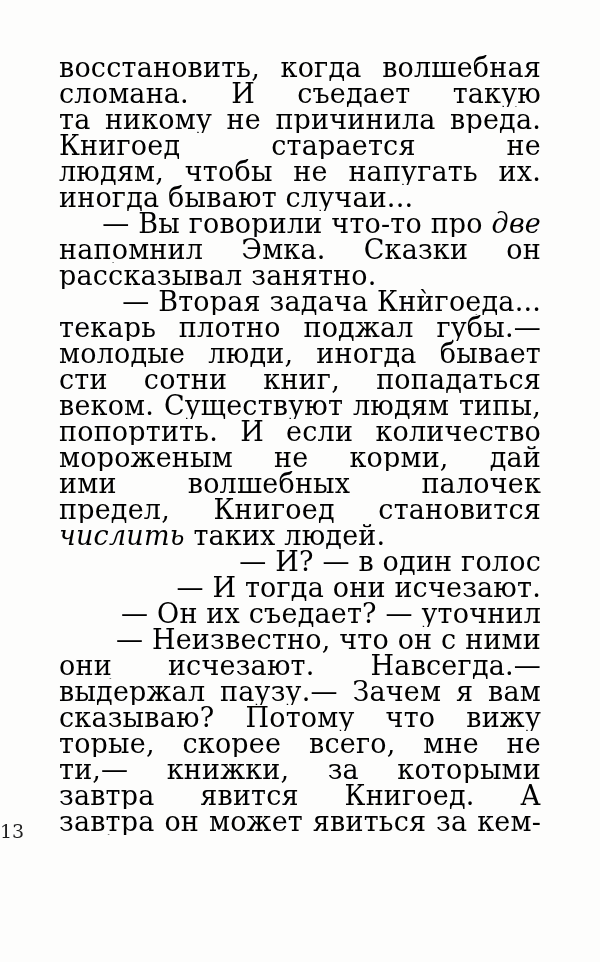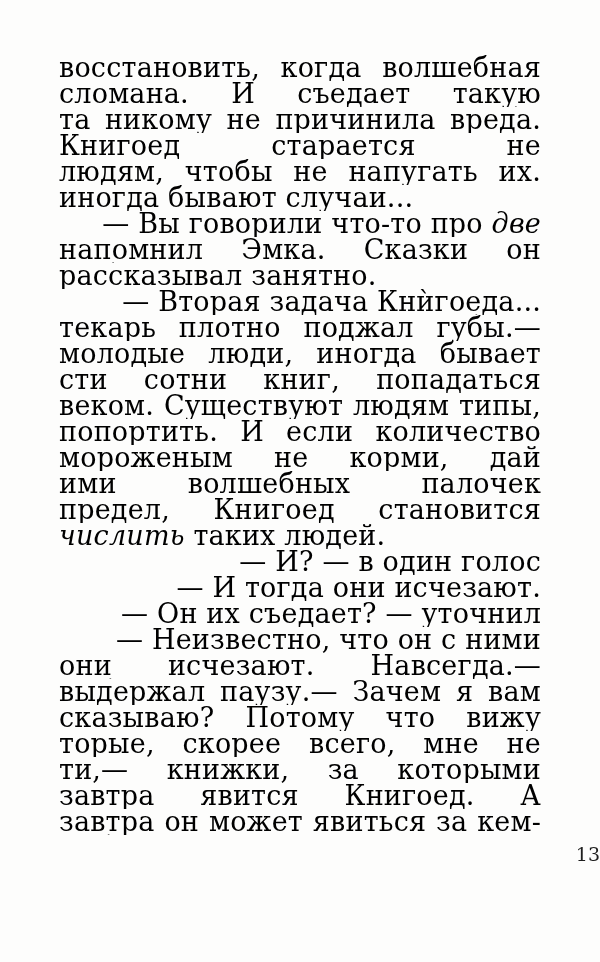--- a/index.html
+++ b/index.html
@@ -39,23 +39,23 @@
     padding-left: 38px;
     text-align: right;
   }
   .line em {
     font-style: italic;
     text-align: center;
   }
   .page-number {
     position: absolute;
     left: 0;
-    top: 843px;
+    top: 820px;
     width: 600px;
-    text-align: right;
+    text-align: left;
     font-family: "DejaVu Serif", "Liberation Serif", serif;
     font-size: 19px;
     color: #1e1e1e;
   }
 </style>
 </head>
 <body>
 
 <div class="book-page">
   <div class="text-block" id="text-block">

